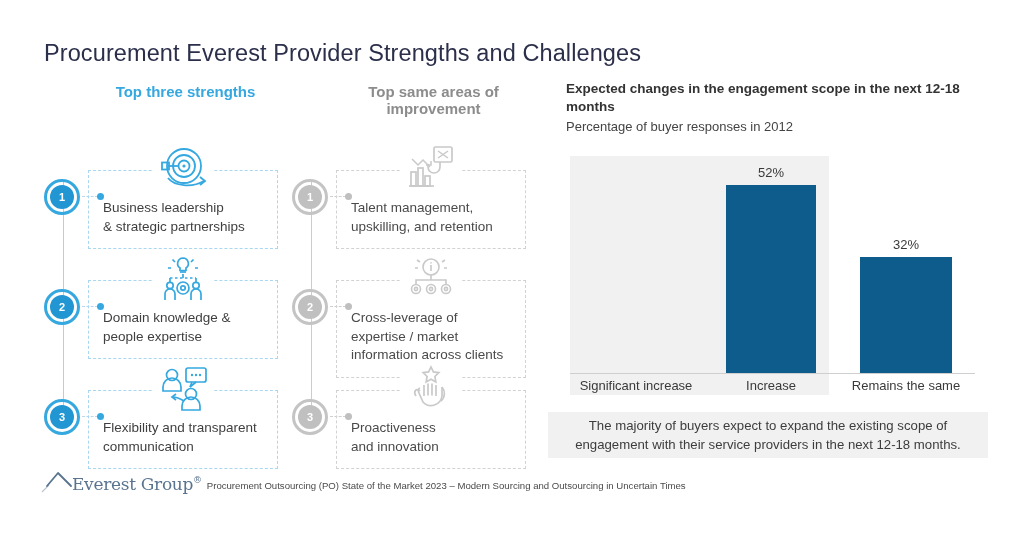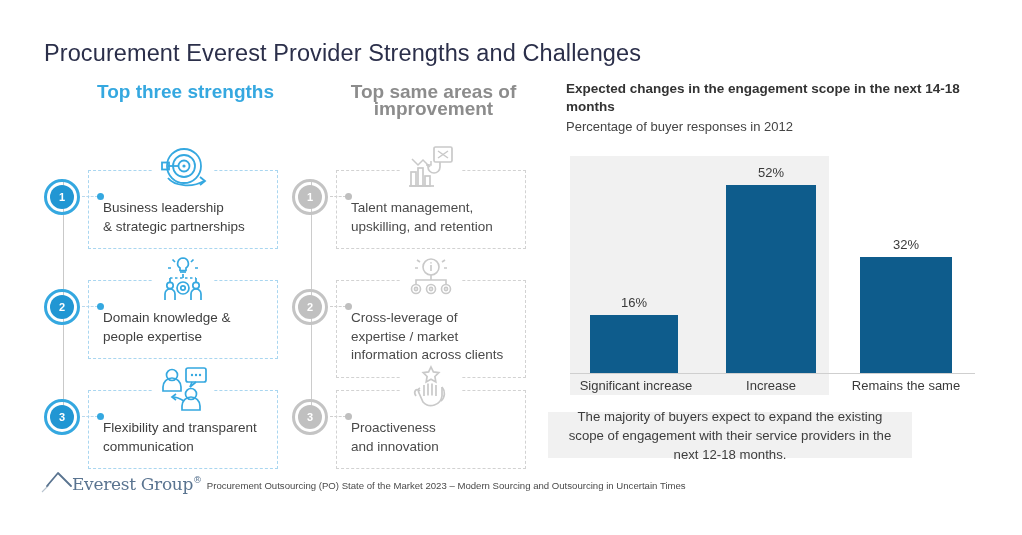--- a/index.html
+++ b/index.html
@@ -23,21 +23,21 @@
     top: 40px;
     font-size: 23.5px;
     color: #2b2f4a;
     letter-spacing: 0.1px;
     white-space: nowrap;
   }
 
   
   .col-head {
     position: absolute;
-    font-size: 19px;
+    font-size: 15px;
     font-weight: bold;
     text-align: center;
     line-height: 17px;
   }
   .col-head.blue { left: 88px; top: 83px; width: 195px; color: #35a8e0; }
   .col-head.gray { left: 336px; top: 83px; width: 195px; color: #8c8c8c; }
 
   
   .flow-col { position: absolute; top: 120px; }
   .flow-col.left  { left: 44px; }
@@ -201,21 +201,21 @@
     color: #3a3a3a;
     text-align: center;
     white-space: nowrap;
   }
 
   
   .callout {
     position: absolute;
     left: 548px;
     top: 412px;
-    width: 364px;
+    width: 440px;
     height: 46px;
     background: #f1f1f1;
     display: flex;
     align-items: center;
     justify-content: center;
     text-align: center;
     padding: 0 14px;
     box-sizing: border-box;
   }
   .callout-text {
@@ -412,31 +412,27 @@
           <path d="M40 22 a10 10 0 0 1 -1 14"></path>
         </svg>
       </div>
       <div class="label" style="white-space:pre-line">Proactiveness
 and innovation</div>
     </div>
   </div>
 </div>
 
 <div class="panel">
-  <div class="panel-title">Expected changes in the engagement scope in the next 14-18 months</div>
+  <div class="panel-title">Expected changes in the engagement scope in the next 12-18 months</div>
   <div class="panel-sub">Percentage of buyer responses in 2012</div>
 </div>
 
 <div class="chart">
   <div class="chart-band" style="background: rgb(241, 241, 241);"></div>
   <div class="plot">
-    <div class="bar-group" id="bg0" style="left: 24px; width: 88px; height: 217px;">
-      <div class="bar-value" style="bottom: 63px;">16%</div>
-      <div class="bar" style="height: 58px; background: rgb(14, 92, 140);"></div>
-    </div>
     <div class="bar-group" id="bg1" style="left: 160px; width: 90px; height: 230px;">
       <div class="bar-value" style="bottom: 193px;">52%</div>
       <div class="bar" style="height: 188px; background: rgb(14, 92, 140);"></div>
     </div>
     <div class="bar-group" id="bg2" style="left: 294px; width: 92px; height: 217px;">
       <div class="bar-value" style="bottom: 121px;">32%</div>
       <div class="bar" style="height: 116px; background: rgb(14, 92, 140);"></div>
     </div>
   </div>
   <div class="axis-line"></div>

